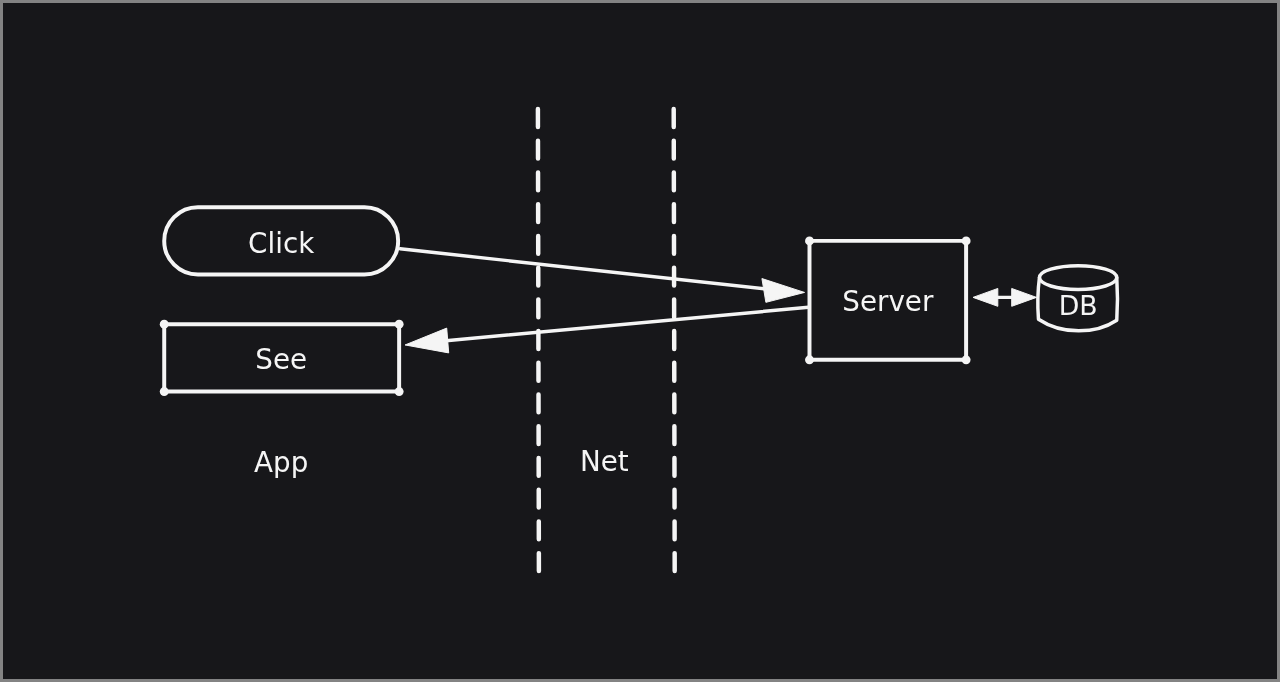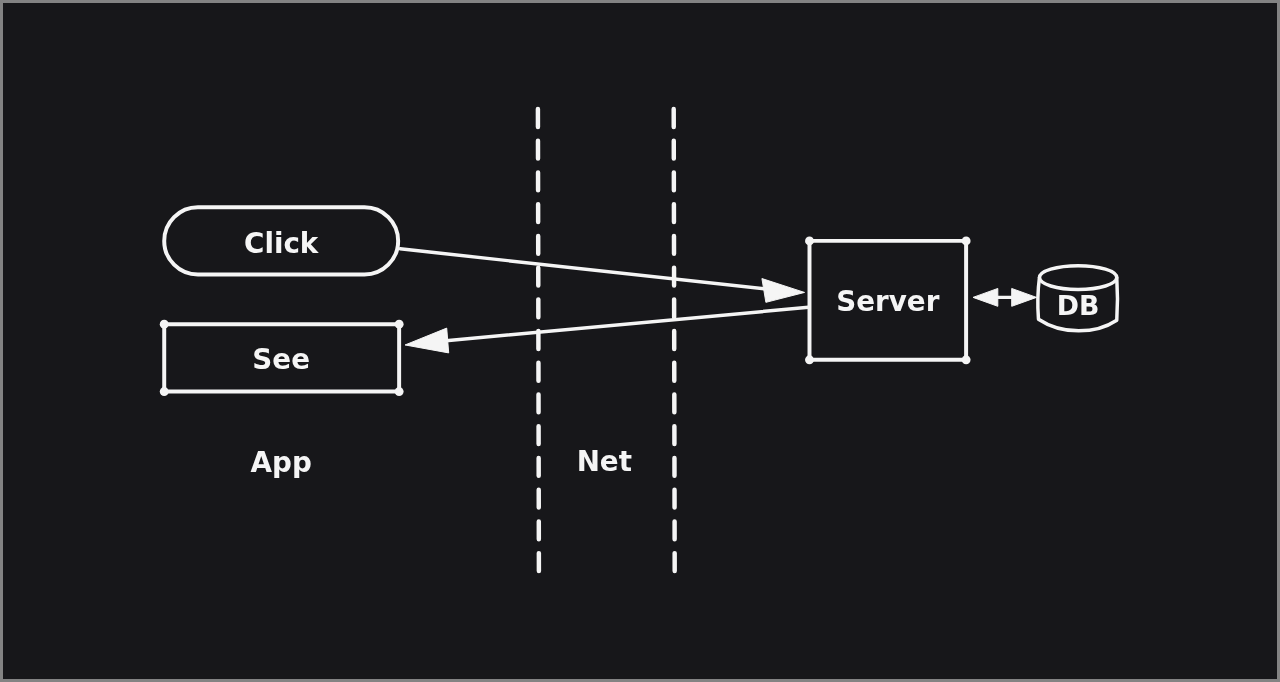--- a/index.html
+++ b/index.html
@@ -14,21 +14,20 @@
     background: var(--frame-border);
     font-family: "DejaVu Sans", sans-serif;
     overflow: hidden;
   }
   .frame {
     box-sizing: border-box;
     width: 1280px;
     height: 682px;
     border: 3px solid var(--frame-border);
     background: var(--canvas-bg);
-    font-weight: bold;
   }
   svg { display: block; width: 100%; height: 100%; }
   .shape {
     fill: none;
     stroke: var(--stroke);
     stroke-width: 4;
     stroke-linecap: round;
     stroke-linejoin: round;
   }
   .thin { stroke-width: 3.5; }

